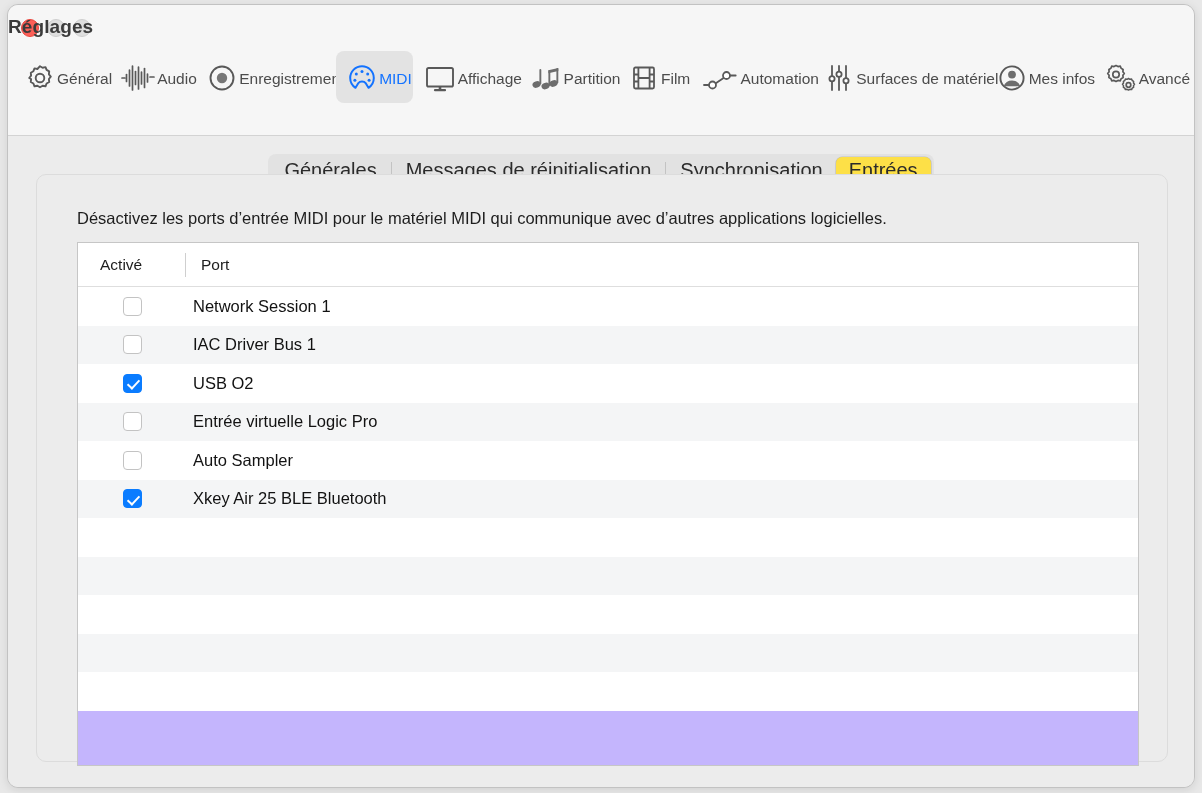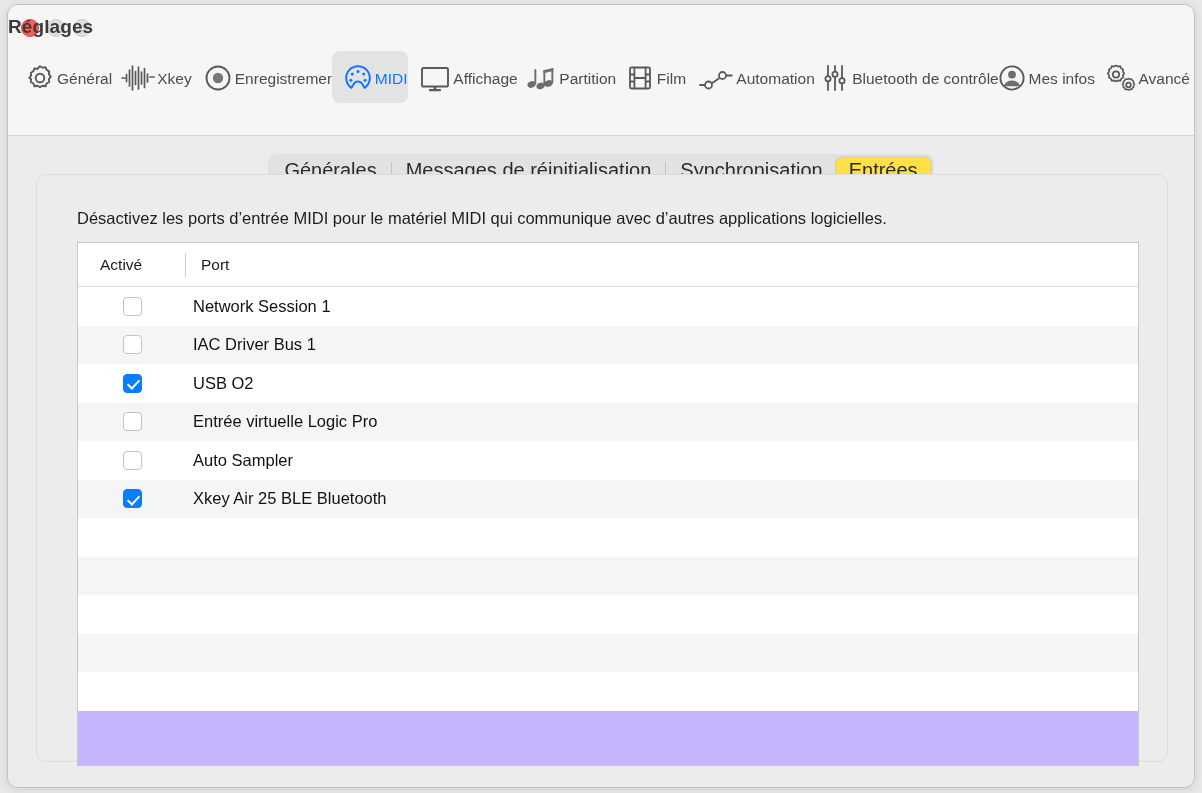--- a/index.html
+++ b/index.html
@@ -249,21 +249,21 @@
             <path d="M10.5 9v16"></path>
             <path d="M13.5 5v24"></path>
           <path d="M16.5 10.5v13"></path>
             <path d="M19.5 6v22"></path>
             <path d="M22.5 11v12"></path>
             <path d="M25.5 7.5v19"></path>
           <path d="M28.5 13v8"></path>
             <path d="M31 16h4"></path>
         </svg>
       </span>
-      <span class="tb-label">Xkey</span>
+      <span class="tb-label">Audio</span>
     </div>
 
     <div class="tb-item">
       <span class="tb-icon">
         <svg width="34" height="34" viewBox="0 0 34 34" fill="none">
           <circle cx="17" cy="17" r="11.5" stroke="#595959" stroke-width="1.9"></circle>
           <circle cx="17" cy="17" r="5.2" fill="#777777"></circle>
         </svg>
       </span>
       <span class="tb-label">Enregistrement</span>
@@ -339,21 +339,21 @@
             <path d="M10 20.5v8.5"></path>
           <circle cx="10" cy="17.8" r="2.6" fill="#ffffff"></circle>
           <path d="M17 5v5.5"></path>
             <path d="M17 16v13"></path>
           <circle cx="17" cy="13.2" r="2.6" fill="#ffffff"></circle>
           <path d="M24 5v12"></path>
             <path d="M24 22.5v6.5"></path>
           <circle cx="24" cy="19.8" r="2.6" fill="#ffffff"></circle>
         </svg>
       </span>
-      <span class="tb-label">Bluetooth de contrôle</span>
+      <span class="tb-label">Surfaces de matériel</span>
     </div>
 
     <div class="tb-item">
       <span class="tb-icon">
         <svg width="34" height="34" viewBox="0 0 34 34" fill="none">
           <circle cx="17" cy="17" r="11.6" stroke="#595959" stroke-width="1.9"></circle>
           <circle cx="17" cy="13.6" r="3.9" fill="#6d6d6d"></circle>
           <path d="M8.6 25.2a9 9 0 0 1 16.8 0" fill="#6d6d6d"></path>
         </svg>
       </span>

